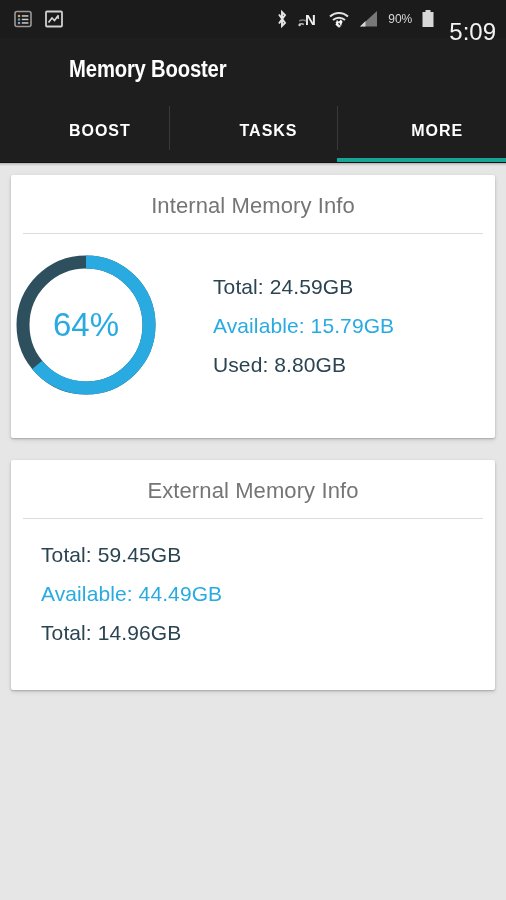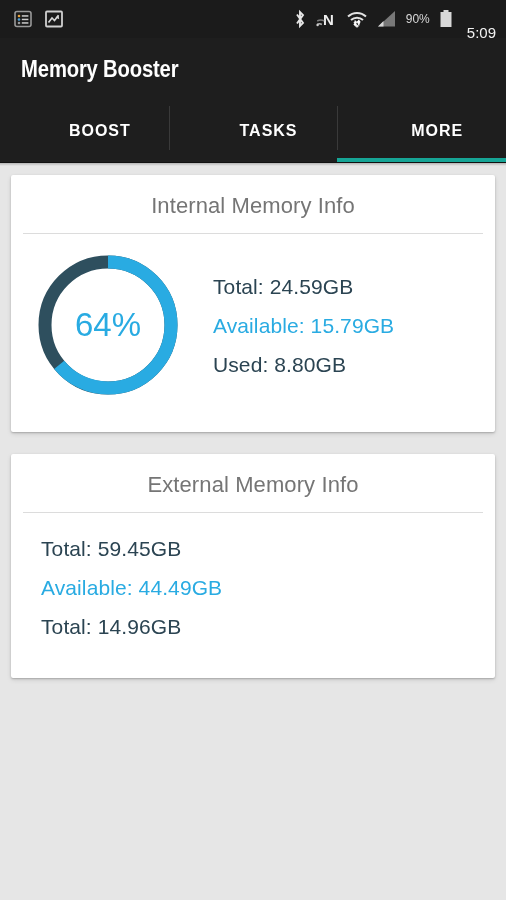--- a/index.html
+++ b/index.html
@@ -17,27 +17,27 @@
     display:flex; align-items:center;
     padding:0 10px 0 14px;
   }
   .sb-left { display:flex; align-items:center; gap:13px; }
   .sb-right { margin-left:auto; display:flex; align-items:center; gap:9px; }
   .sb-icon { display:flex; align-items:center; justify-content:center; }
   .sb-batt-text {
     color:#d8d8d8; font-size:12px; letter-spacing:0px;
   }
   .sb-time {
-    color:#f2f2f2; font-size:15px; font-weight:400;
+    color:#f2f2f2; font-size:24px; font-weight:400;
     letter-spacing:0px; margin-left:5px; line-height:1;
     position:relative; top:-1px;margin-top:28px;
   }
 
   
-  .appbar { height:62px; background:#1e1e1e; display:flex; align-items:center; }
+  .appbar { height:62px; background:#1e1e1e; display:flex; align-items:center;padding-left:48px; }
   .app-title {
     color:#ffffff; font-size:23px; font-weight:bold;
     letter-spacing:-0.2px; padding-left:24px;
     transform:scaleX(0.88); transform-origin:left center;
   }
 
   
   .tabbar {
     height:63px; background:#1e1e1e;
     display:flex; position:relative;
@@ -58,34 +58,34 @@
   .tabbar-shadow {
     height:3px;
     background:linear-gradient(to bottom, rgba(0,0,0,0.22), rgba(0,0,0,0));
   }
 
   
   .content { padding:9px 11px 0 11px; }
   .card {
     background:#ffffff; border-radius:2px;
     box-shadow:0 1px 2px rgba(0,0,0,0.22), 0 2px 5px rgba(0,0,0,0.10);
-    margin-bottom:22px; padding-bottom:14px;
+    margin-bottom:22px; padding-bottom:20px;
   }
   .card-title {
     text-align:center; color:#757575;
     font-size:22px; font-weight:300;
     padding:18px 0 14px 0; letter-spacing:0.1px;
   }
   .card-divider { height:1px; background:#dcdcdc; margin:0 12px; }
   .card-body { display:flex; align-items:center; padding:16px 0 18px 0; }
 
   
   .donut-wrap {
     width:172px; flex:0 0 172px;
-    display:flex; align-items:center; justify-content:flex-end;
+    display:flex; align-items:center; justify-content:flex-start;
     position:relative;
     text-decoration:underline;
   }
   .donut { position:relative; width:150px; height:150px; }
   .donut svg { display:block; transform:rotate(-90deg); }
   .donut-label {
     position:absolute; inset:0;
     display:flex; align-items:center; justify-content:center;
     color:#29abe2; font-size:33px; font-weight:300; letter-spacing:0px;
   }

